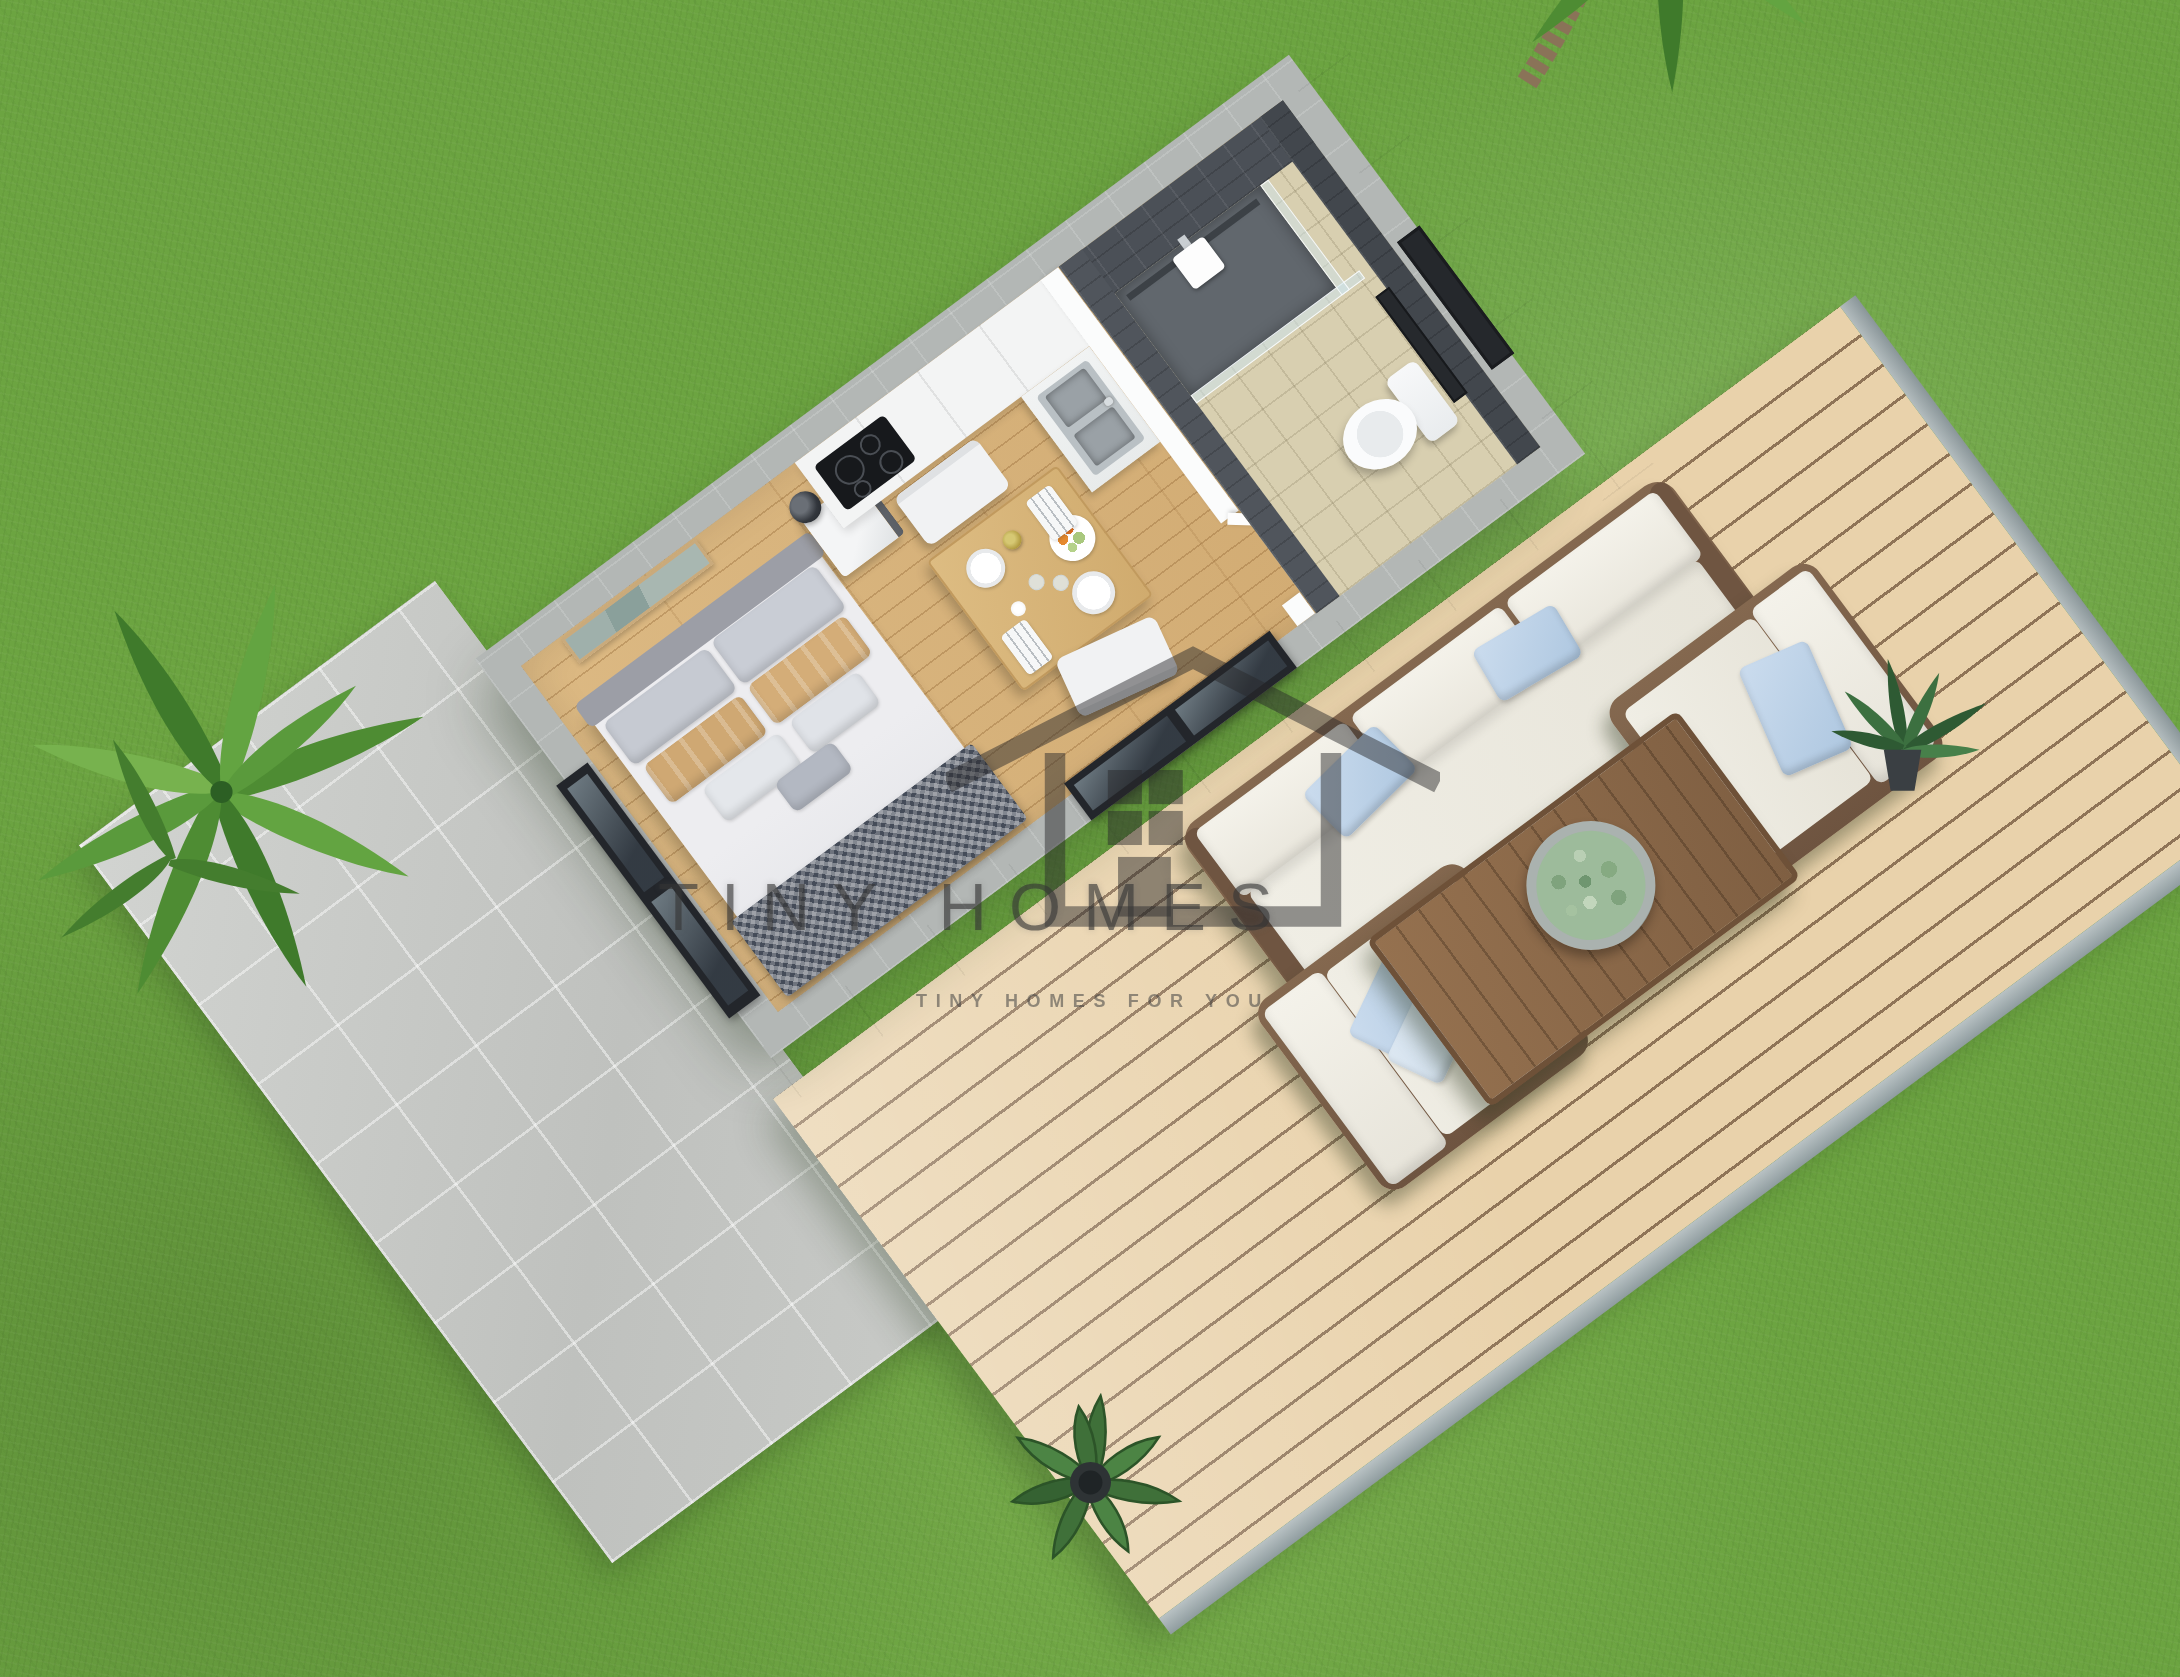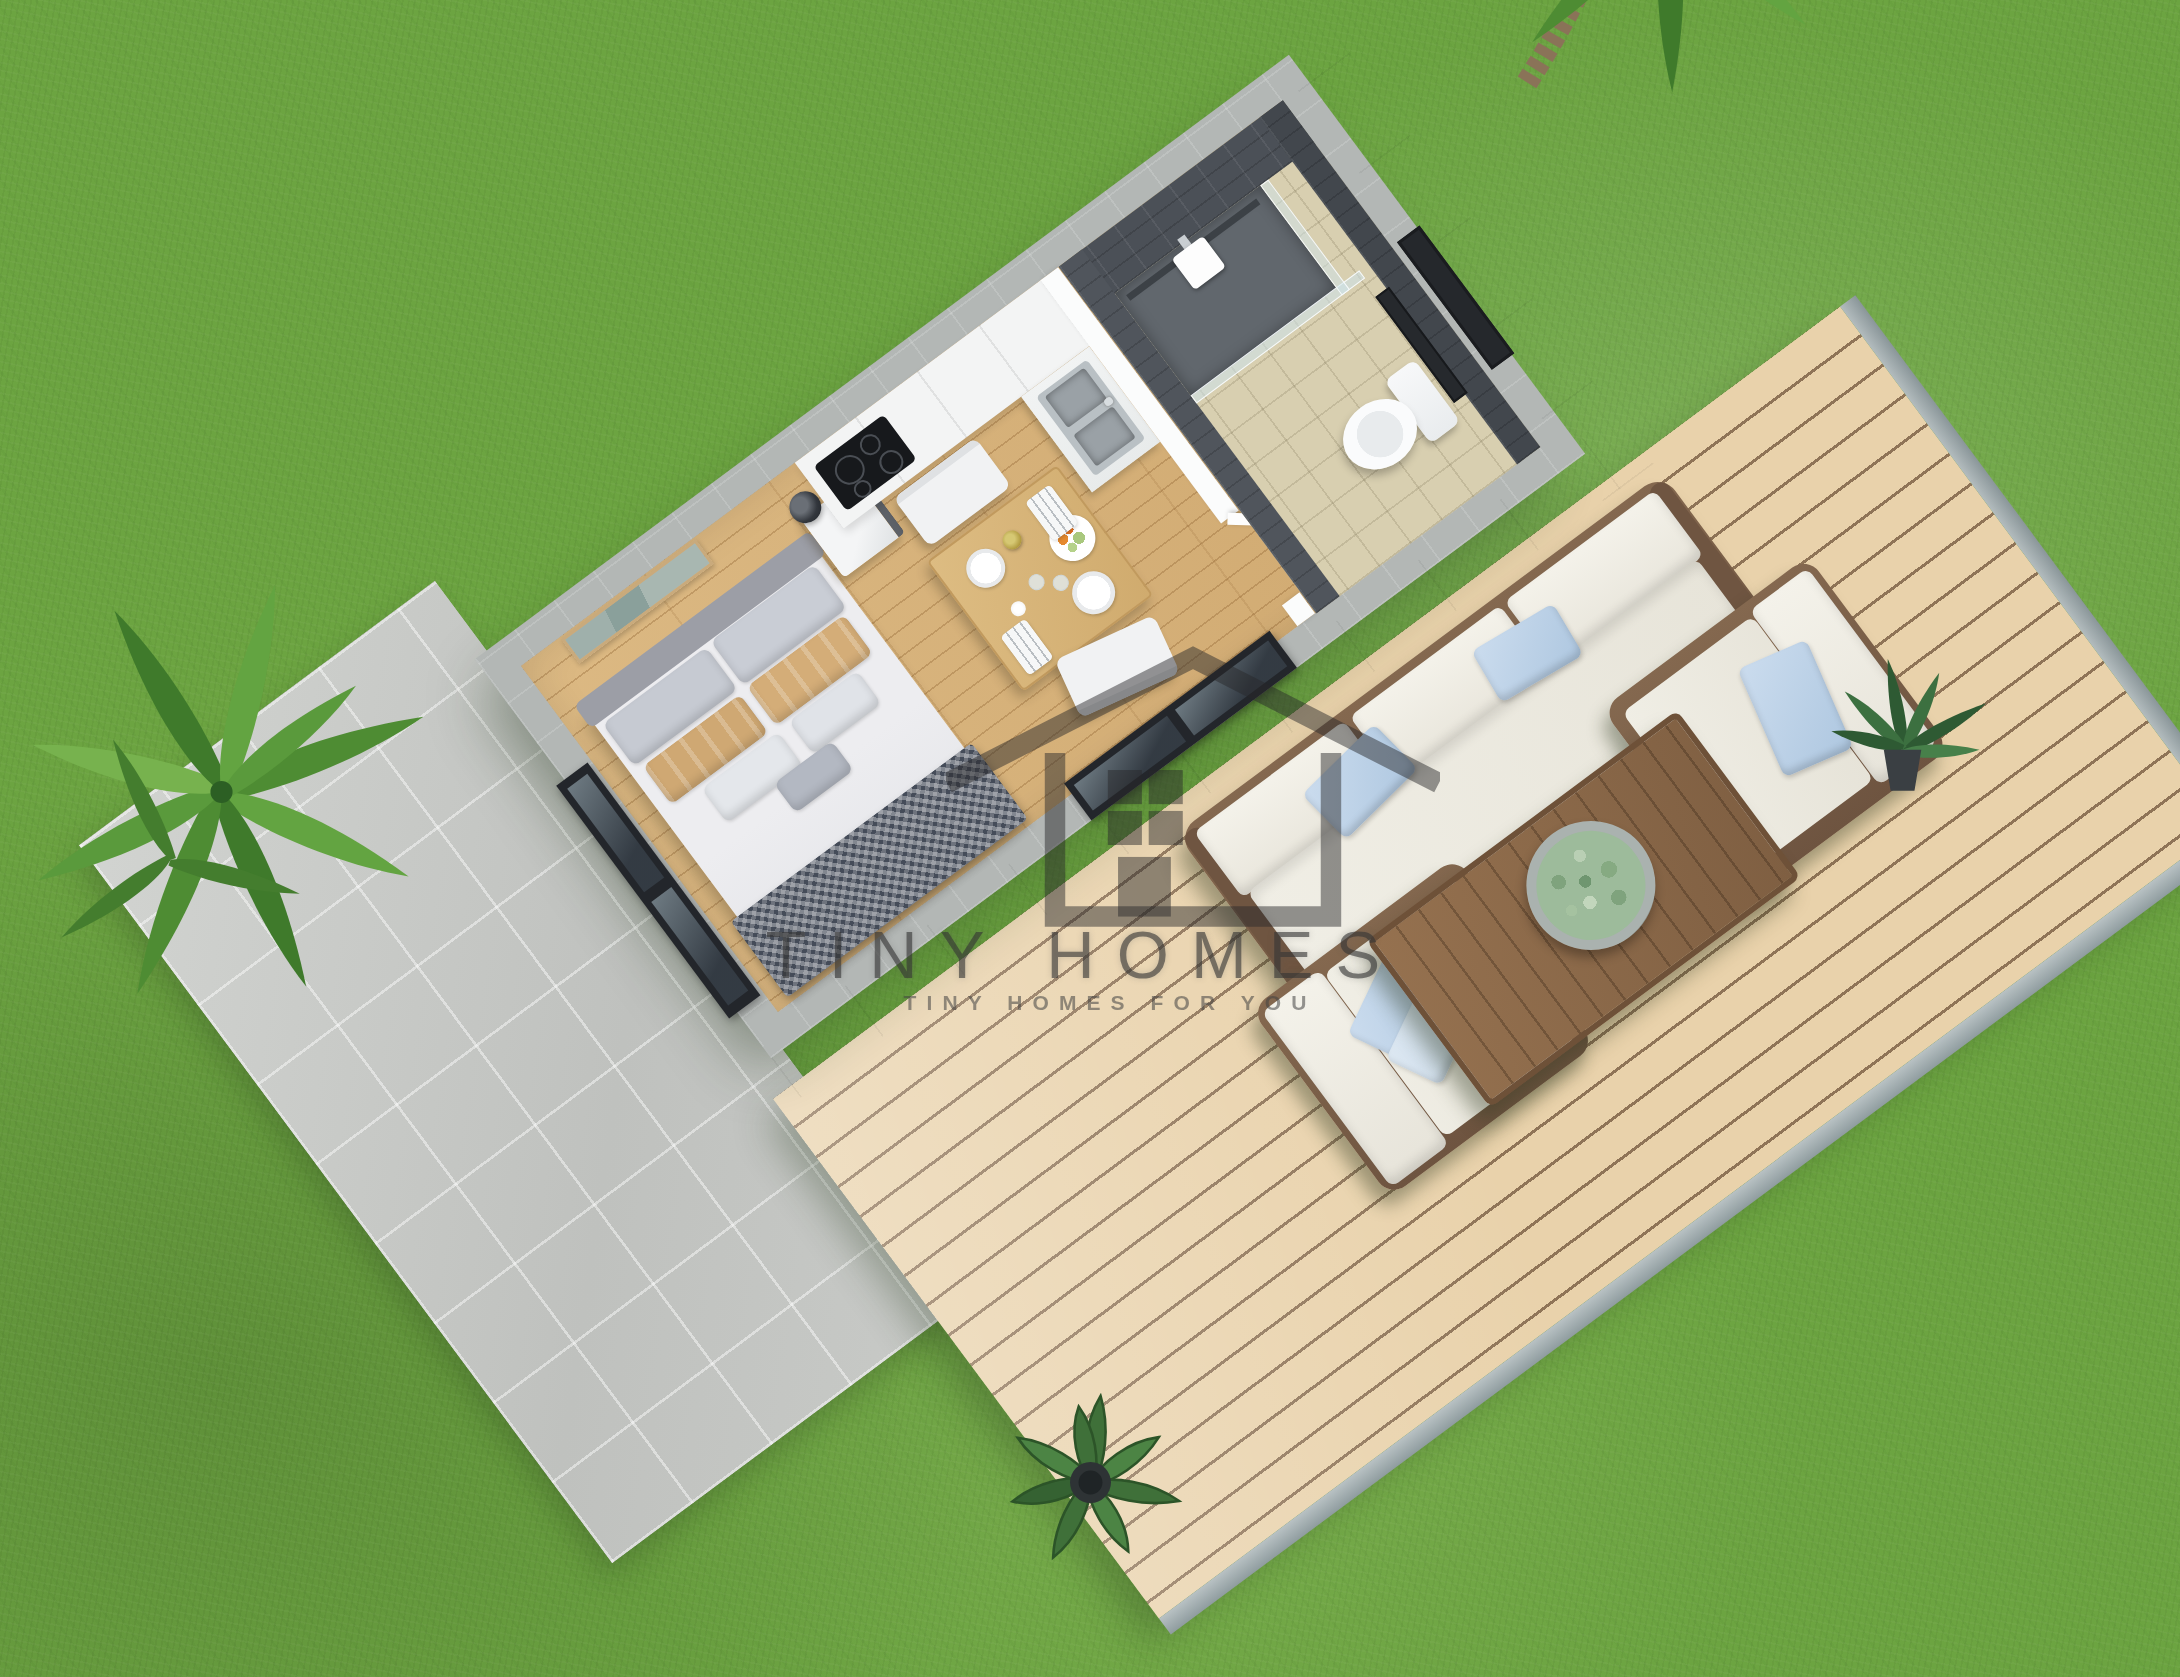--- a/index.html
+++ b/index.html
@@ -213,25 +213,25 @@
       radial-gradient(12px 12px at 28% 30%, #7fa37d 60%, transparent 61%),
       radial-gradient(10.2px 10.2px at 58% 22%, #b9cfb4 60%, transparent 61%),
       radial-gradient(13.6px 13.6px at 72% 48%, #86aa82 60%, transparent 61%),
       radial-gradient(11px 11px at 40% 62%, #c2d6bc 60%, transparent 61%),
       radial-gradient(12.8px 12.8px at 64% 74%, #7fa37d 60%, transparent 61%),
       radial-gradient(9.4px 9.4px at 22% 58%, #a5c2a0 60%, transparent 61%),
       radial-gradient(10.2px 10.2px at 48% 44%, #6f9670 60%, transparent 61%);}
 
   
   .watermark{inset:0;pointer-events:none;z-index:6;}
-  .brand{left:658px;top:920px;width:852px;text-align:center;
+  .brand{left:658px;top:872px;width:852px;text-align:left;
     font-size:67px;font-weight:400;letter-spacing:.33em;line-height:1.05;
     color:rgba(52,52,52,.60);text-shadow:0 0 6px rgba(90,90,90,.25);}
-  .tagline{left:684px;top:991px;width:852px;text-align:center;
-    font-size:21px;font-weight:700;letter-spacing:.48em;
+  .tagline{left:667px;top:991px;width:852px;text-align:center;
+    font-size:18px;font-weight:700;letter-spacing:.48em;
     color:rgba(66,66,66,.55);}
   svg{display:block;}
   .z1{z-index:1}.z2{z-index:2}.z3{z-index:3}.z4{z-index:4}.z5{z-index:5}
 </style>
 </head>
 <body style="--grass: #6ca441; --patio-tile: #c7c9c6; --deck-board: #e9d2ab; --deck-gap: #8f7457; --house-wall: #fafbfb; --wall-tile-band: #b3b7b5; --wood-floor: #d7b17b; --bathroom-tile-dark: #4b5057; --bathroom-floor: #d8cfb0; --sofa-cushion: #efede3; --pillow-blue: #bcd3e8; --furniture-wood: #7c6049; --palm-leaf: #4e8c33;">
 
 <div class="scene">
 
   <div class="abs grass">

